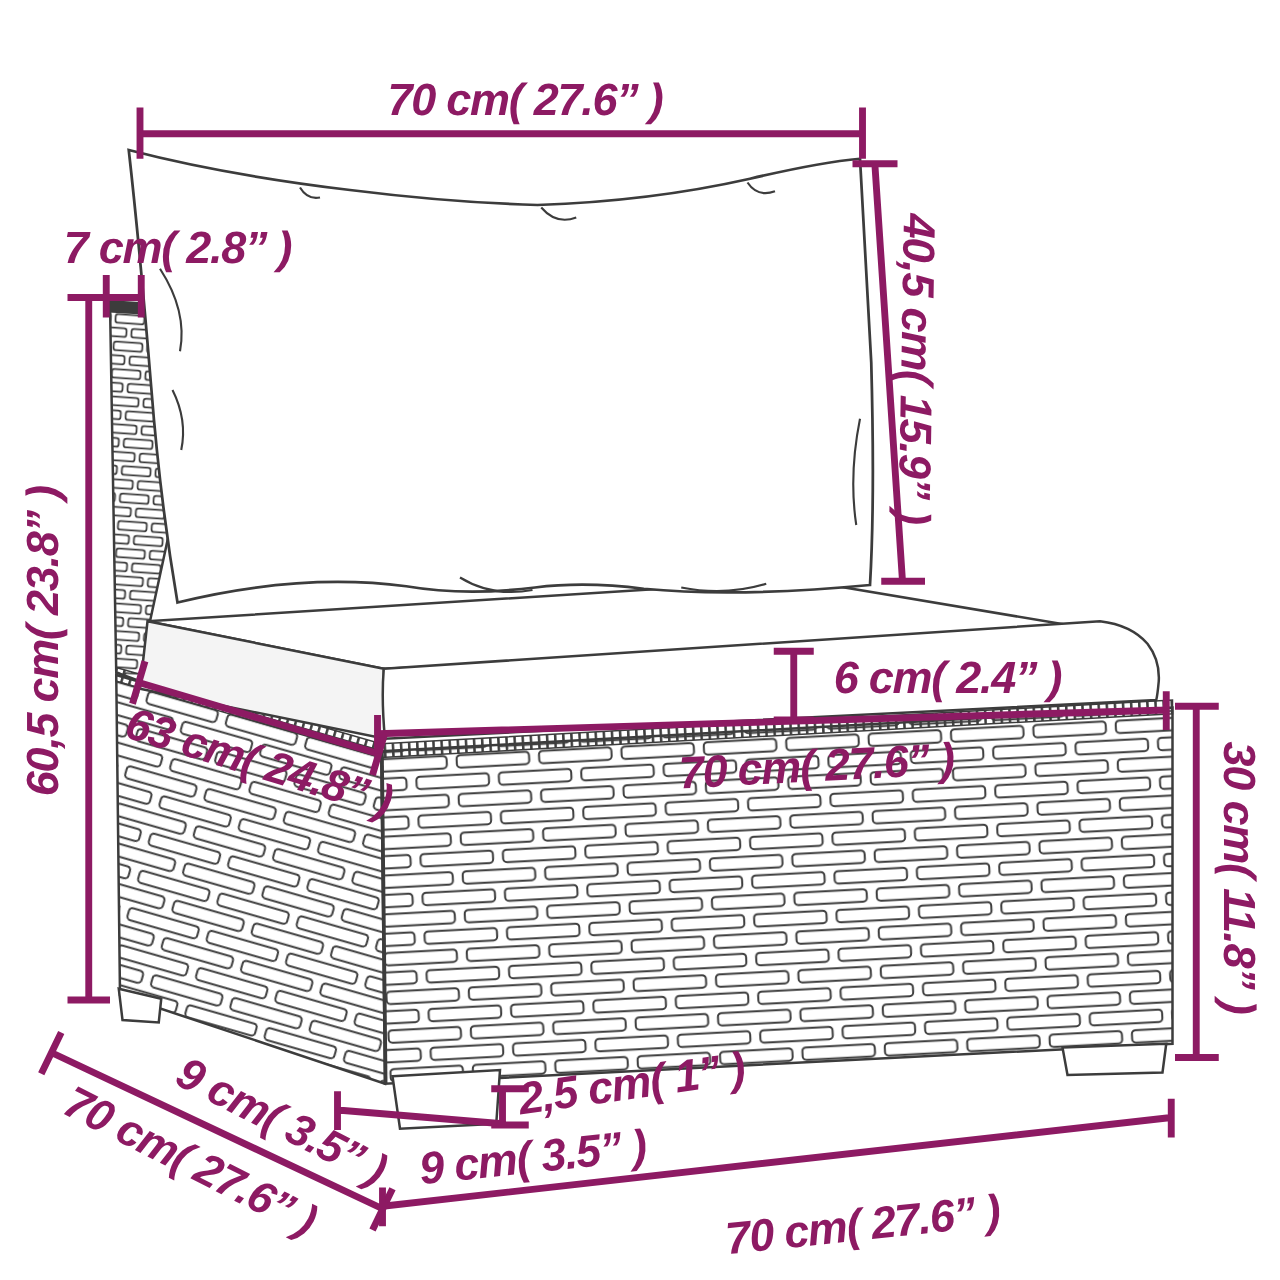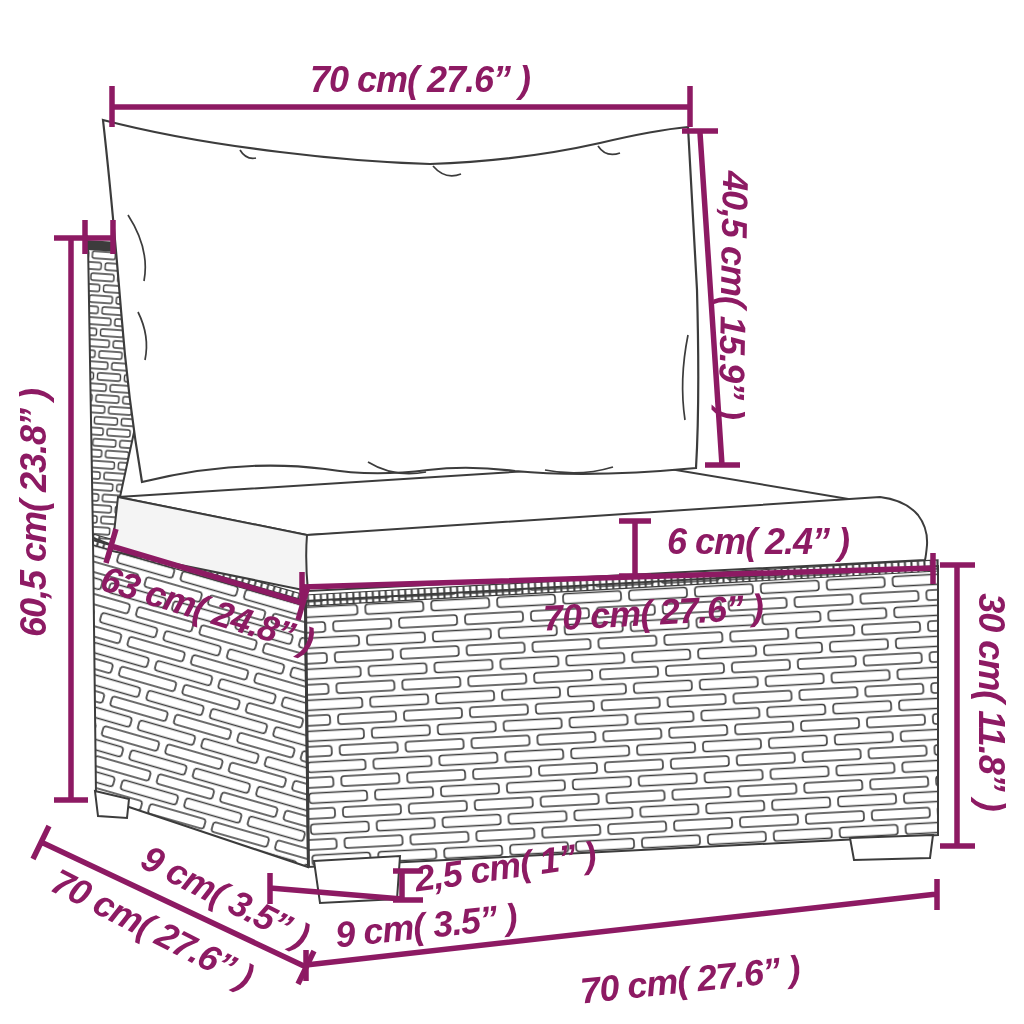--- a/index.html
+++ b/index.html
@@ -98,20 +98,21 @@
       <path d="M302,587 L933,568 M302,572 V603 M933,553 V584"></path>
       <path d="M957,565 V846 M940,565 H975 M940,846 H975"></path>
       <path d="M41,842 L306,967 M49,826 L33,859 M314,951 L298,984"></path>
       <path d="M270,888 L402,899 M270,873 V904"></path>
       <path d="M402,871 V900 M393,871 H423 M393,900 H423"></path>
       <path d="M306,965 L937,894 M306,950 V981 M937,879 V910"></path>
     </g>
   </svg>
 
   <div class="dim" style="left:250px;top:60px;width:340px;">70 cm( 27.6” )</div>
+  <div class="dim" style="left:32px;top:178px;width:220px;">7 cm( 2.8” )</div>
   <div class="dim" style="left:568px;top:275px;width:330px;transform:rotate(91deg);">40,5 cm( 15.9” )</div>
   <div class="dim" style="left:-136px;top:493px;width:340px;transform:rotate(-90deg);">60,5 cm( 23.8” )</div>
   <div class="dim" style="left:653px;top:522px;width:210px;">6 cm( 2.4” )</div>
   <div class="dim" style="left:82px;top:590px;width:250px;transform:rotate(17deg);">63 cm( 24.8” )</div>
   <div class="dim" style="left:528px;top:593px;width:250px;transform:rotate(-3deg);">70 cm( 27.6” )</div>
   <div class="dim" style="left:841px;top:682px;width:300px;transform:rotate(90deg);">30 cm( 11.8” )</div>
   <div class="dim" style="left:120px;top:877px;width:210px;transform:rotate(27deg);">9 cm( 3.5” )</div>
   <div class="dim" style="left:27px;top:909px;width:250px;transform:rotate(27deg);">70 cm( 27.6” )</div>
   <div class="dim" style="left:405px;top:847px;width:200px;transform:rotate(-8deg);">2,5 cm( 1” )</div>
   <div class="dim" style="left:316px;top:906px;width:220px;transform:rotate(-6deg);">9 cm( 3.5” )</div>

